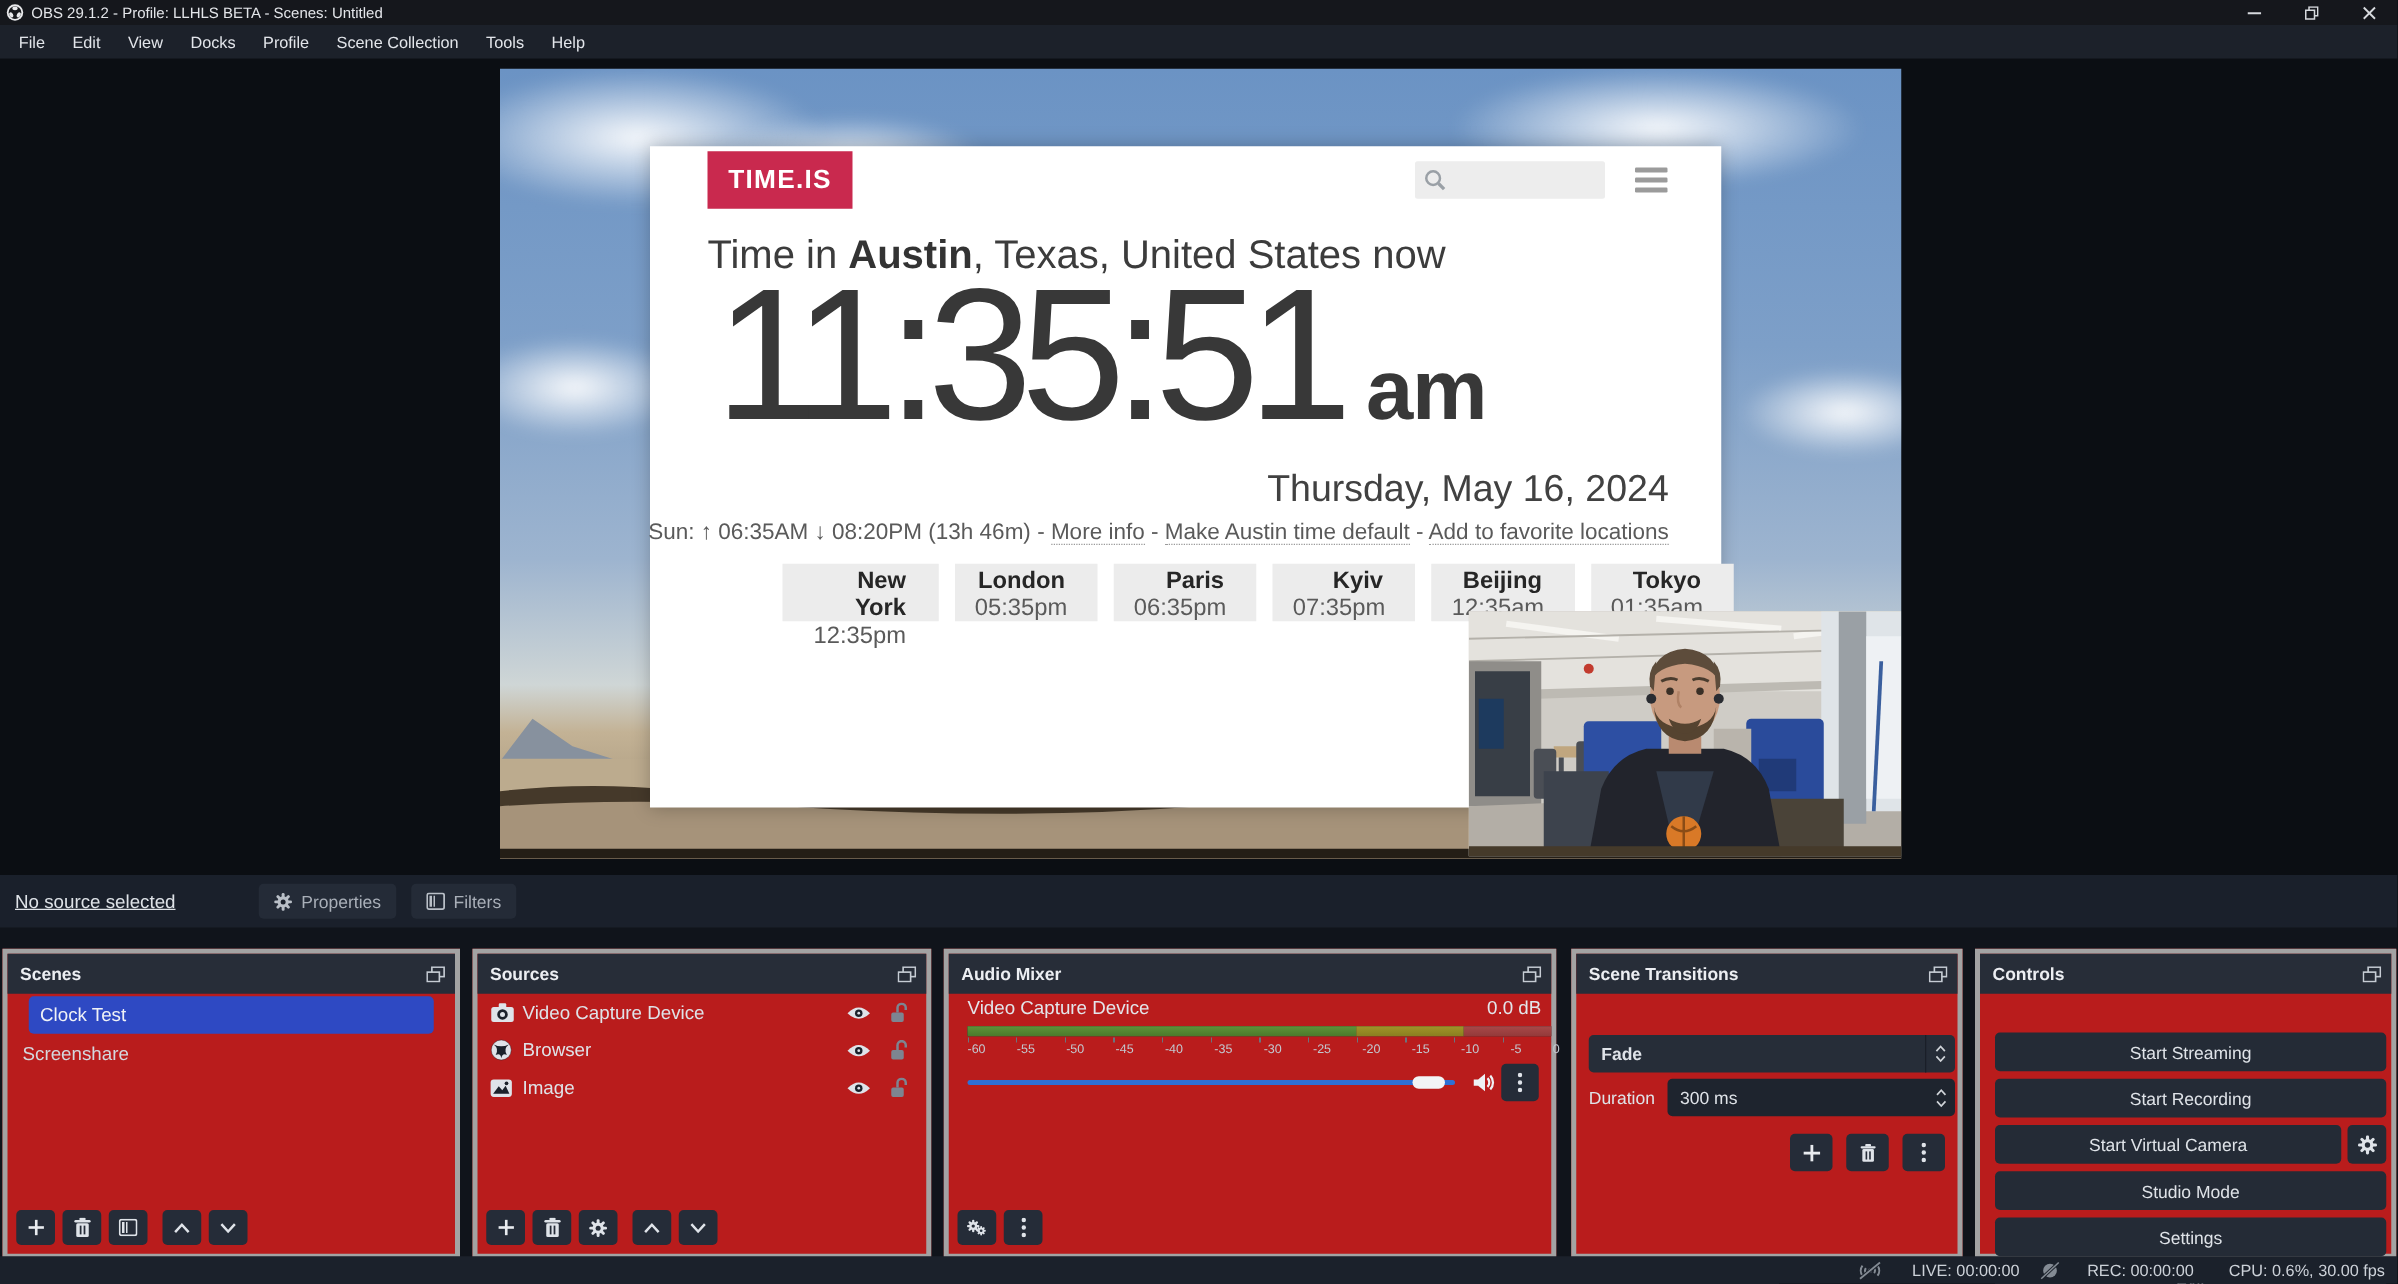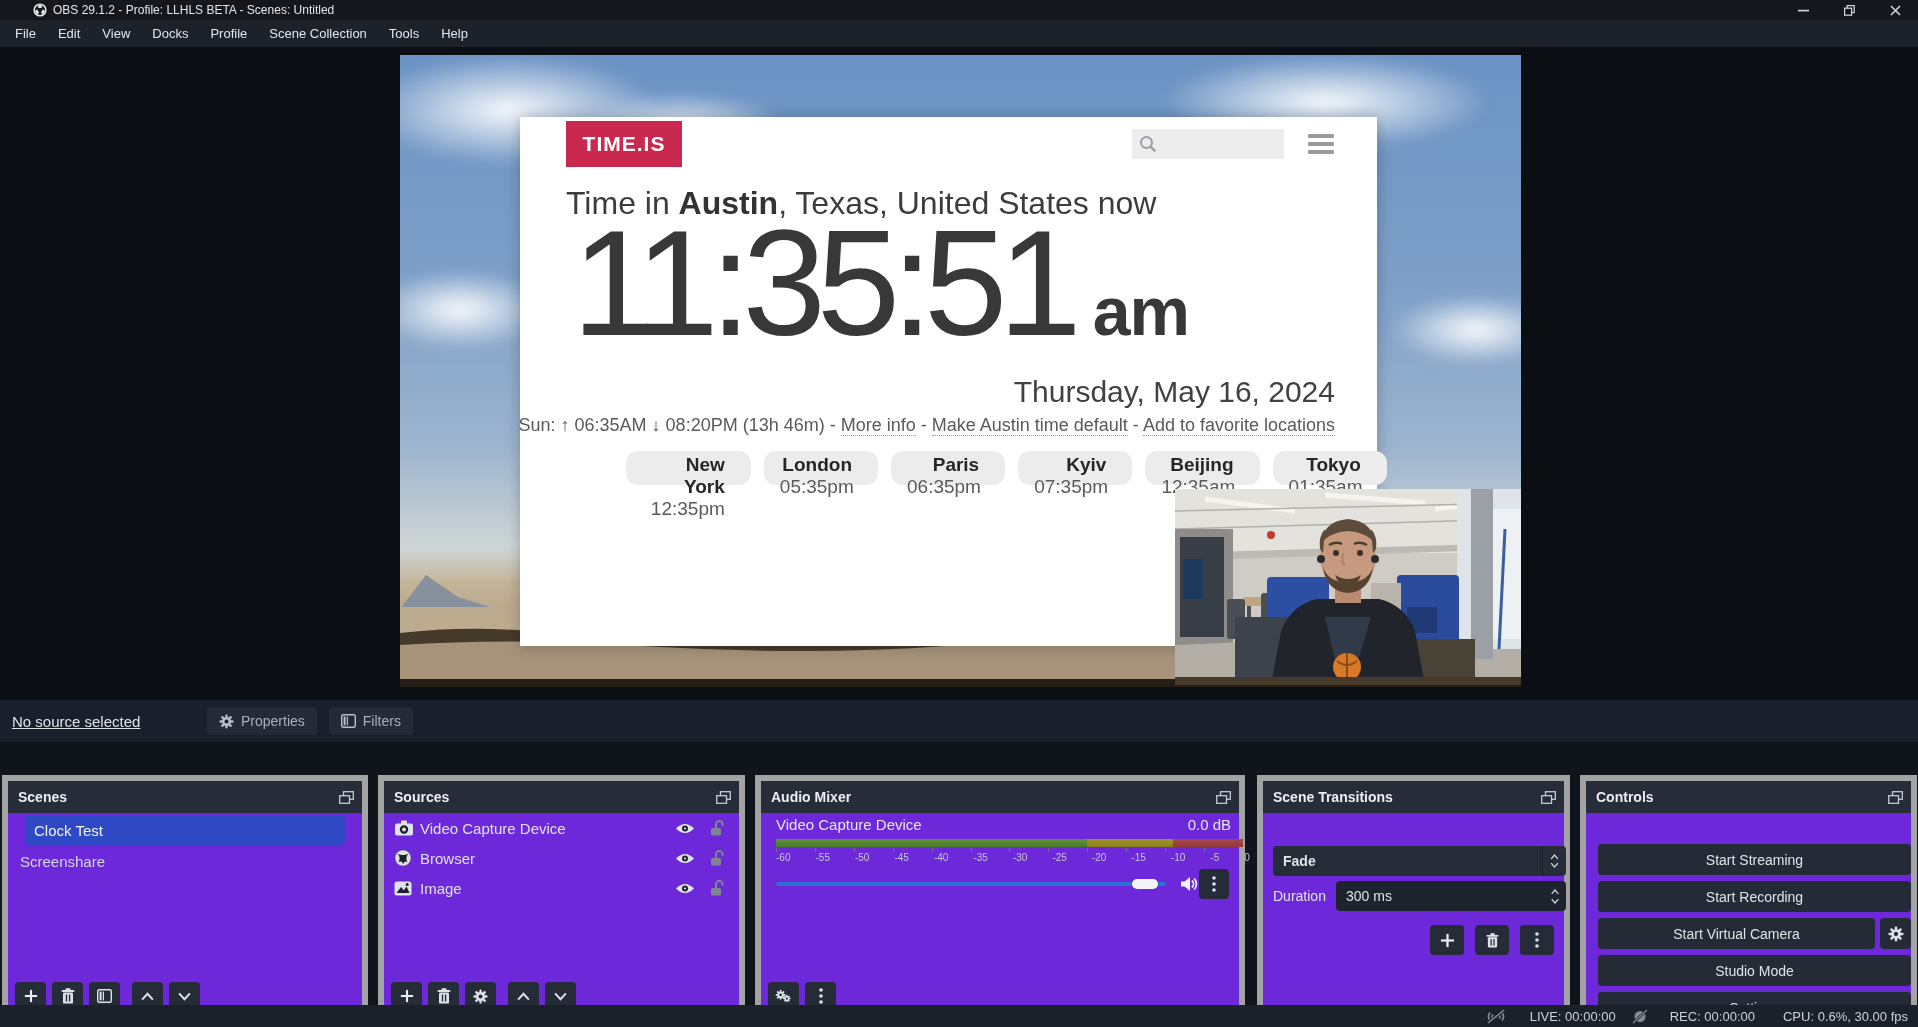--- a/index.html
+++ b/index.html
@@ -7,21 +7,21 @@
   body {
     position:relative; overflow:hidden;
     background:#10141b;
     font-family:"Liberation Sans", sans-serif;
     -webkit-font-smoothing:antialiased;
   }
   .abs { position:absolute; }
 
   
   .titlebar { left:0; top:0; width:1918px; height:20px; background:#15171c;
-    display:flex; align-items:center; color:#e3e5e9; font-size:12px;padding-left:28px; }
+    display:flex; align-items:center; color:#e3e5e9; font-size:12px; }
   .titlebar .logo { margin:0 6px 0 5px; display:flex; }
   .win-btns { margin-left:auto; display:flex; height:20px; }
   .win-btn { width:46px; height:20px; display:flex; align-items:center; justify-content:center; }
 
   
   .menubar { left:0; top:20px; width:1918px; height:27px; background:#1c212a;
     display:flex; align-items:center; color:#e2e5ea; font-size:13px; padding-left:4px; }
   .menu-item { padding:5px 11px; cursor:default; }
 
   
@@ -40,36 +40,36 @@
   .hamburger span { display:block; height:4px; background:#9b9b9b; border-radius:1px; }
   .page-heading { left:46px; top:68px; font-size:32px; color:#3c3c3c; white-space:nowrap; }
   .page-heading b { font-weight:bold; color:#333; }
   .big-time { left:52px; top:88px; display:flex; align-items:baseline; color:#383838; }
   .big-time .t { font-size:150px; font-weight:normal; letter-spacing:-9px; line-height:1.05; }
   .big-time .m { font-size:68px; font-weight:bold; margin-left:20px; letter-spacing:-1px; }
   .page-date { right:42px; top:258px; font-size:30px; color:#414141;margin-left:29px; }
   .sun-line { right:42px; top:298px; font-size:18px; color:#5a5a5a; white-space:nowrap; }
   .sun-line .lnk { border-bottom:1px dotted #9a9a9a; }
   .cities { left:106px; top:334px; display:flex; gap:13px; }
-  .citybox { background:#ececec; height:34px; min-width:88px; padding:3px 26px 0 16px; text-align:right;border-radius:12px; }
+  .citybox { background:#ececec; height:46px; min-width:88px; padding:3px 26px 0 16px; text-align:right; }
   .citybox .cn { font-size:19px; font-weight:bold; color:#262626; }
   .citybox .ct { font-size:19px; color:#5a5a5a; margin-top:0px; }
 
   
   .webcam { left:775px; top:434px; width:346px; height:196px; background:#d8d5d0; overflow:hidden; }
 
   
   .srcbar { left:0; top:700px; width:1918px; height:42px; background:#1a202b;
     display:flex; align-items:center; color:#dfe3e8; font-size:15px; }
   .srcbar .status { margin-left:12px; width:195px;text-decoration:underline; }
   .tb-btn { height:28px; background:#242b37; border-radius:4px; color:#a9afb8; font-size:14px;
     display:flex; align-items:center; gap:7px; padding:0 12px; margin-right:12px; }
 
   
-  .panel { position:absolute; top:775px; height:248px; background:#6d28d9; border:6px solid #a3a3a3; }
+  .panel { position:absolute; top:759px; height:248px; background:#b91c1c; border:4px solid #a3a3a3; }
   .panel-h { height:32px; background:#272d38; display:flex; align-items:center;
     color:#eceef2; font-size:14px; font-weight:bold; padding:0 8px 0 10px; }
   .panel-h .pop { margin-left:auto; display:flex; }
   .panel-b { position:absolute; left:0; top:32px; right:0; bottom:0; }
   .foot { position:absolute; left:7px; bottom:7px; display:flex; gap:6px; }
   .sq-btn { width:31px; height:28px; background:#252c38; border-radius:4px;
     display:flex; align-items:center; justify-content:center; }
 
   
   .scene-item-sel { margin:2px 17px; height:30px; border-radius:4px; background:#2e49c3;

